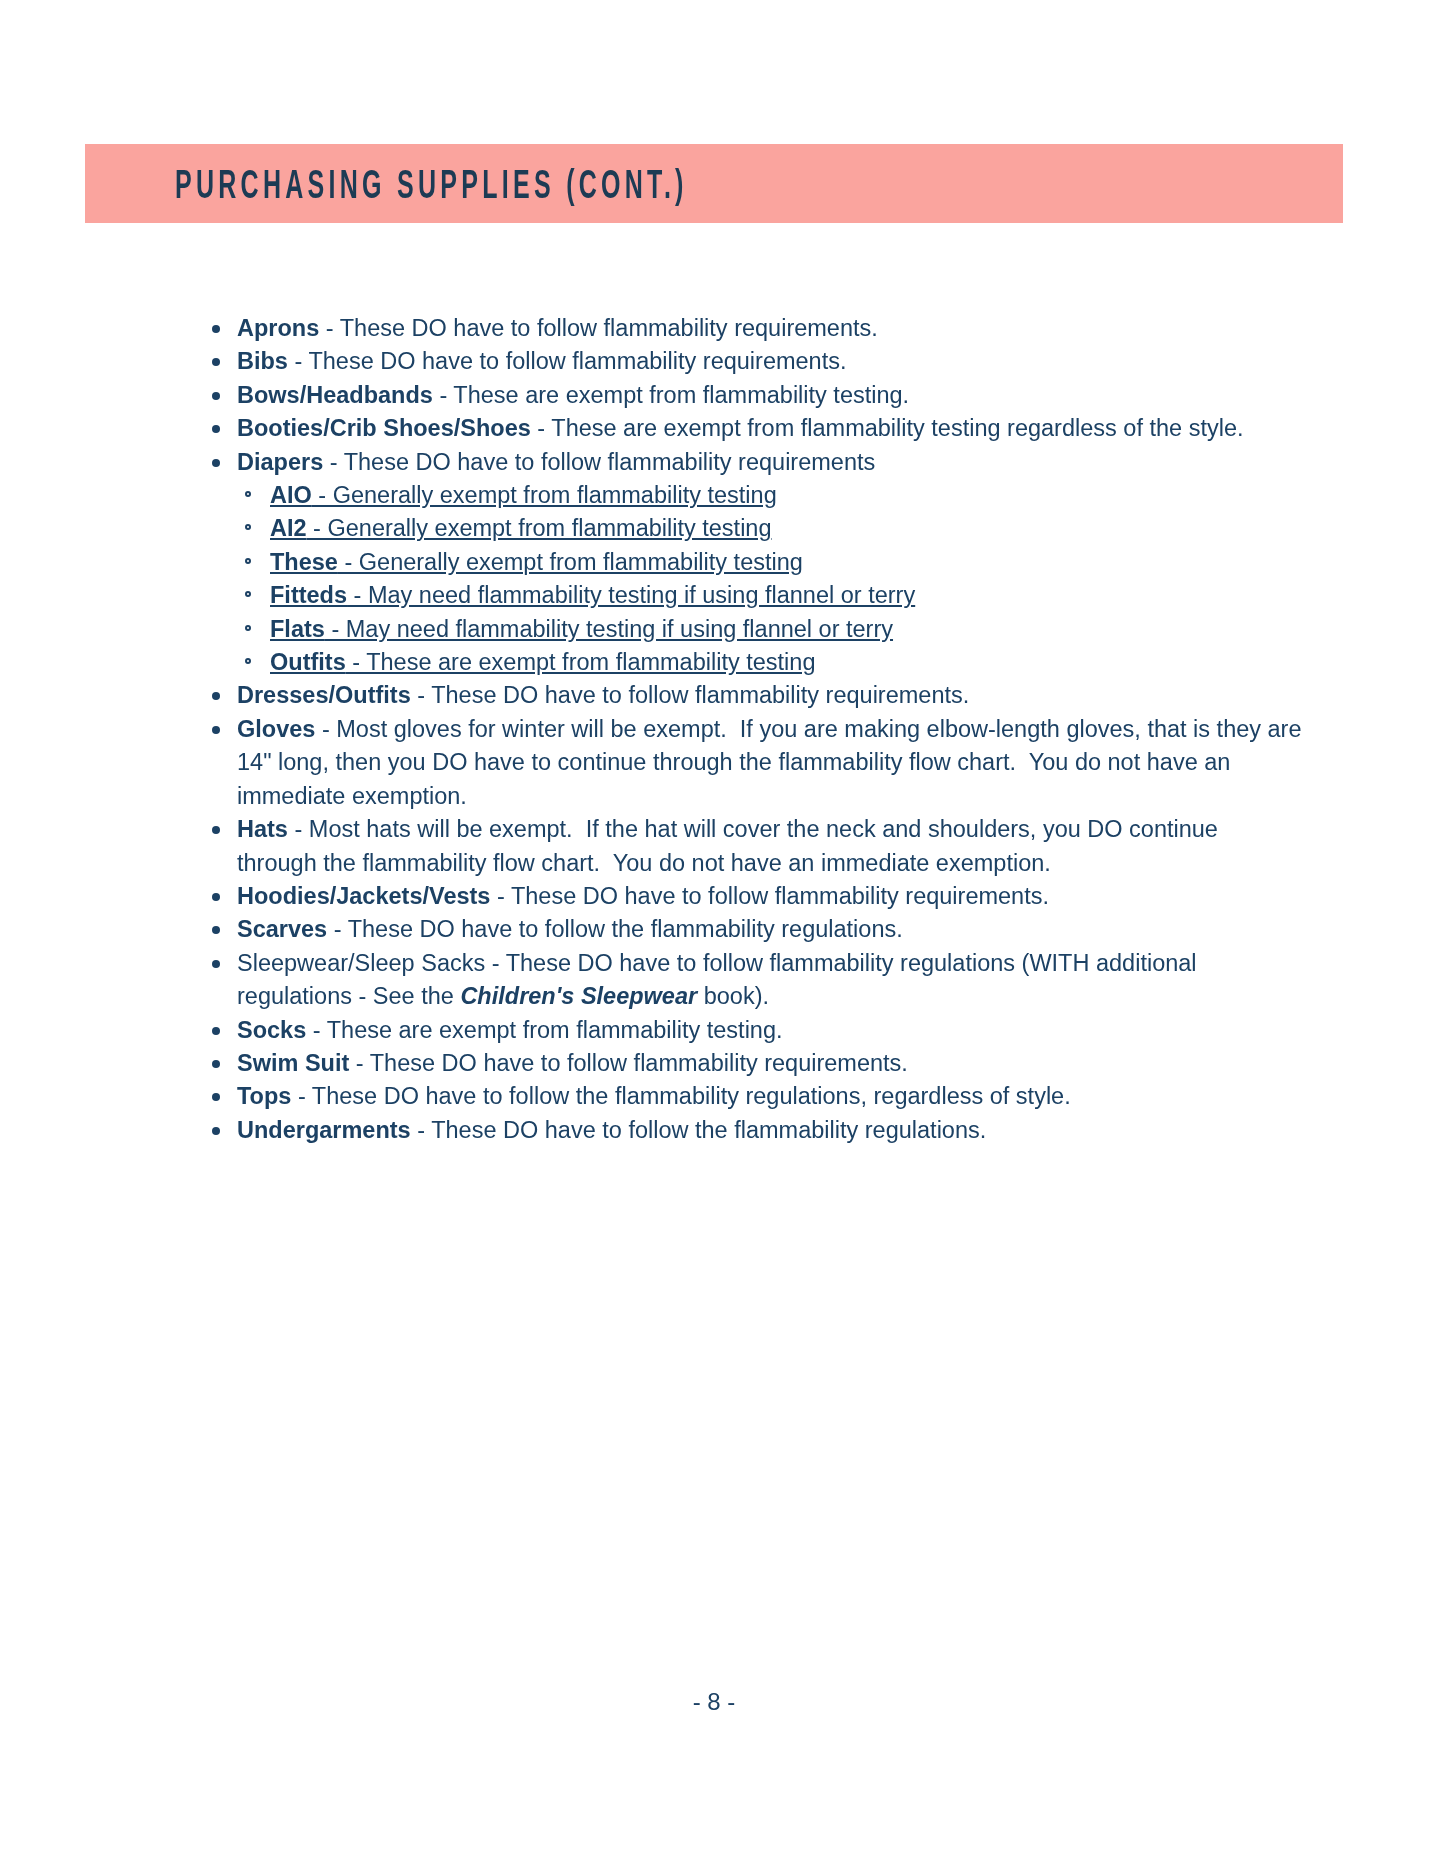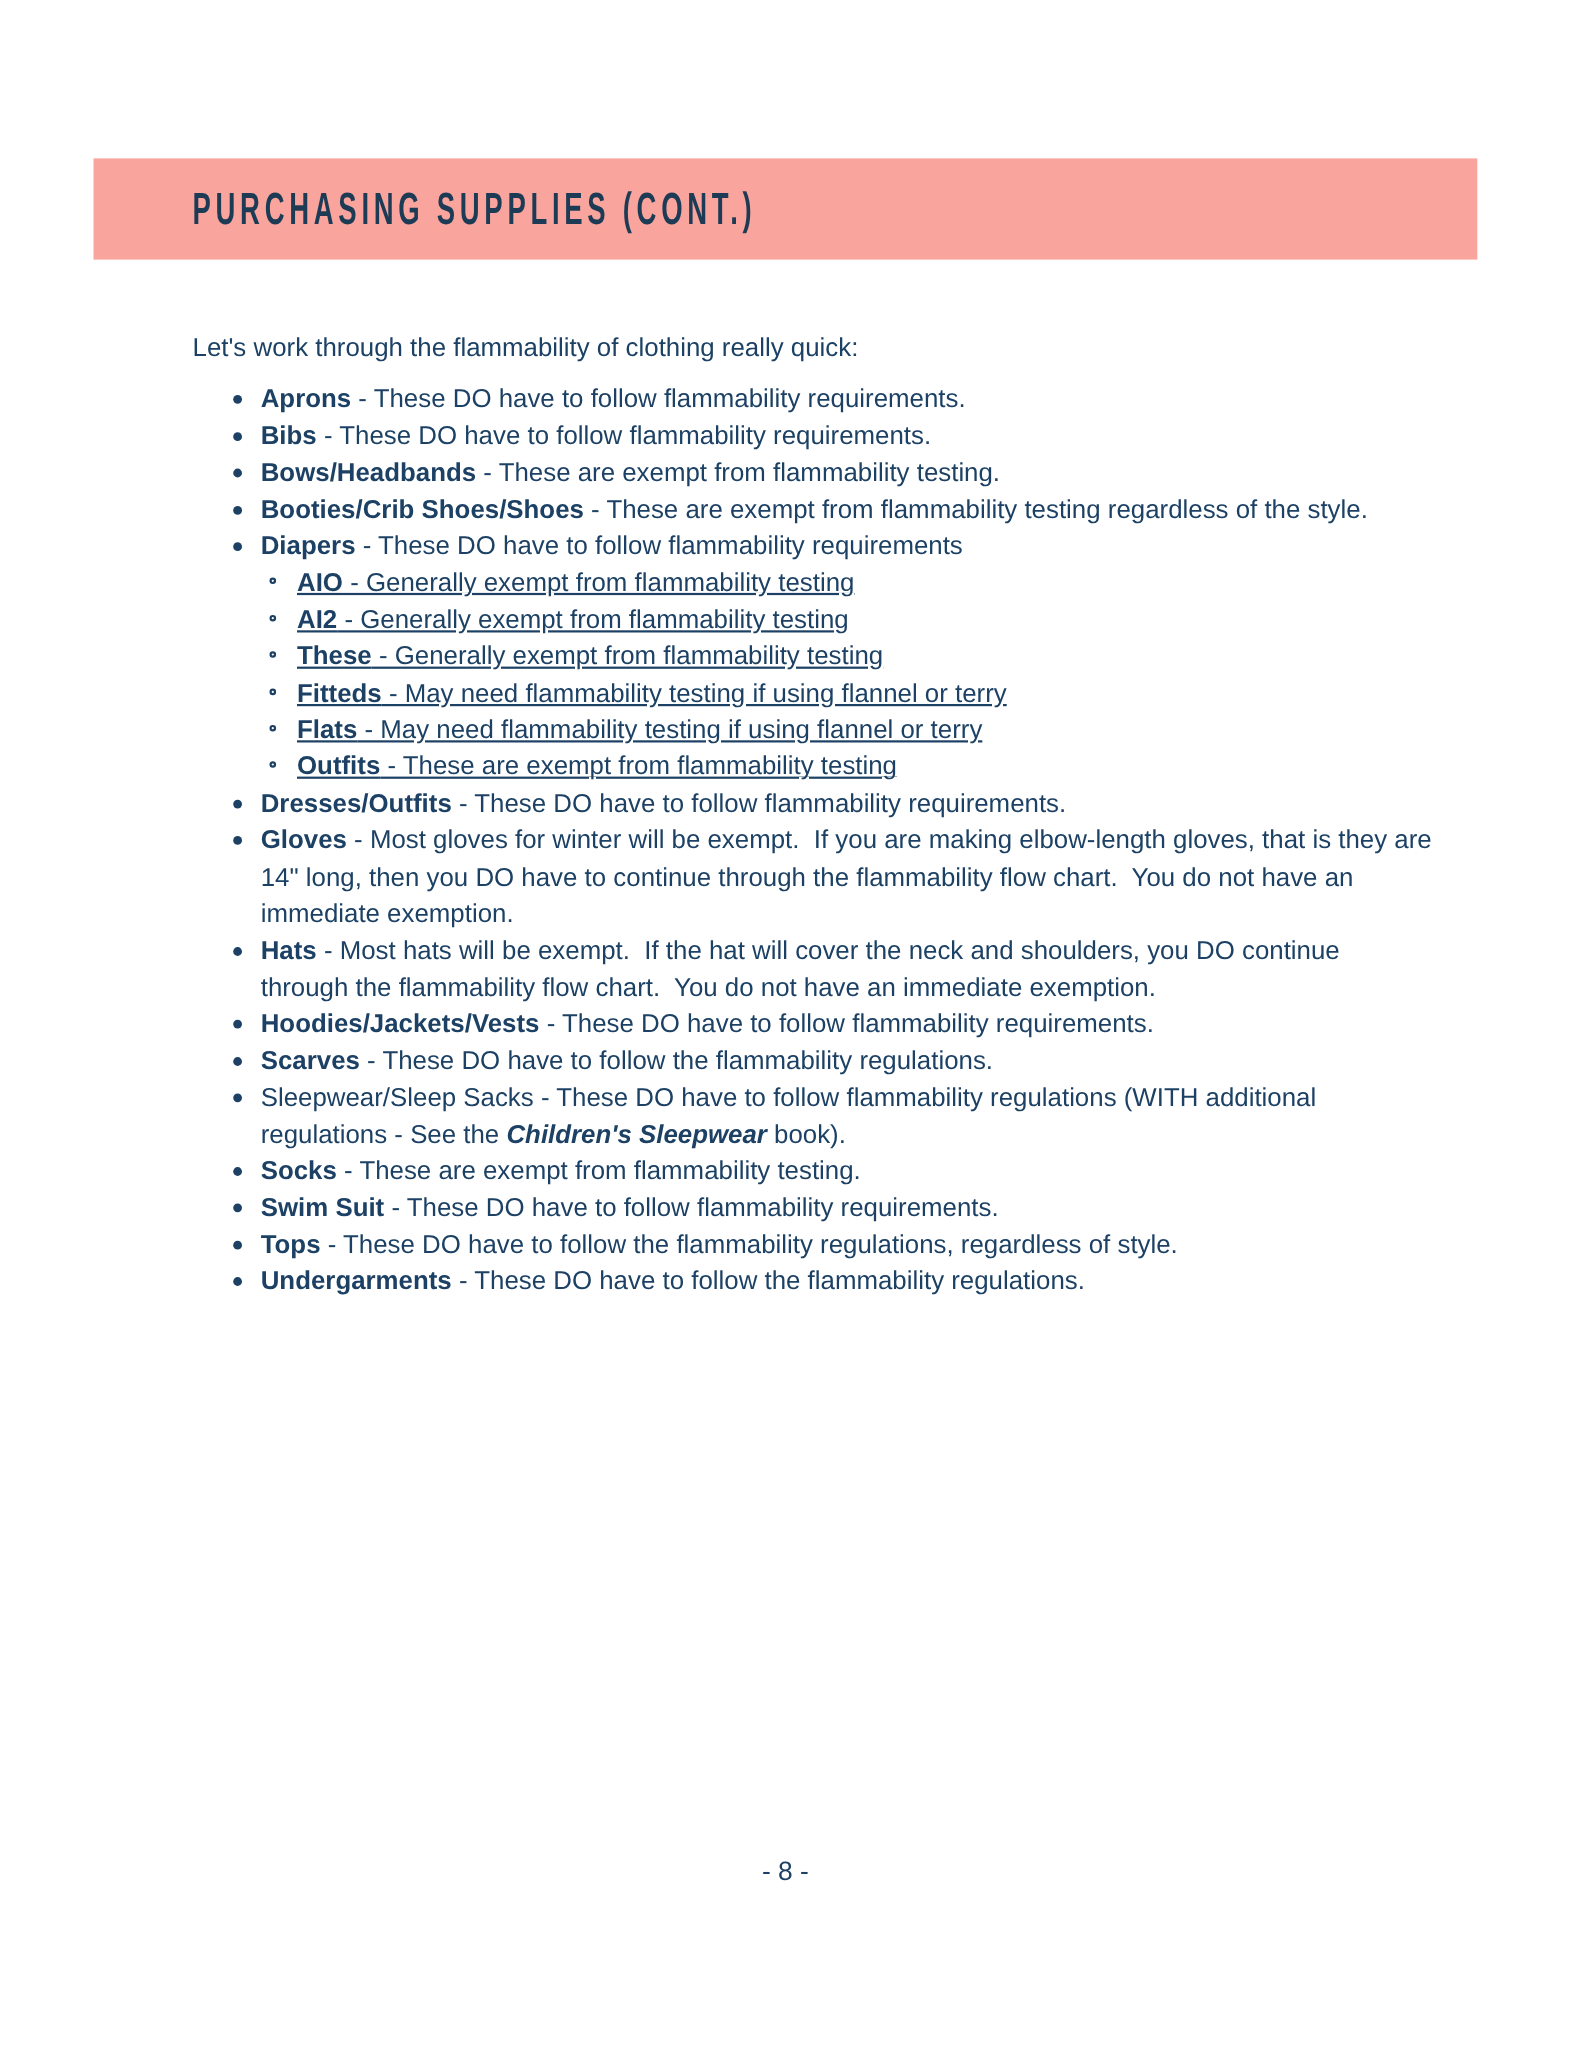--- a/index.html
+++ b/index.html
@@ -10,21 +10,21 @@
   }
   *{box-sizing:border-box;}
   html,body{margin:0;padding:0;}
   body{
     width:1445px;height:1871px;position:relative;overflow:hidden;
     background:var(--bg);
     font-family:"Liberation Sans", sans-serif;
     color:var(--navy);
   }
   .banner{
-    position:absolute;left:85px;top:144px;width:1258px;height:92px;
+    position:absolute;left:85px;top:144px;width:1258px;height:79px;
     background:var(--pink);
   }
   .banner-title{
     position:absolute;left:90px;top:50%;
     transform:translateY(-50%) scaleX(0.61);
     transform-origin:left center;
     font-size:41px;font-weight:700;letter-spacing:7px;white-space:nowrap;
     color:var(--navy-dark);
   }
   .content{
@@ -53,21 +53,20 @@
   }
 </style>
 </head>
 <body>
 
 <div class="banner">
   <div class="banner-title">PURCHASING SUPPLIES (CONT.)</div>
 </div>
 
 <div class="content">
-  <p class="intro">Let's work through the flammability of clothing really quick:</p>
   <ul class="flam-list" id="flam-list">
       <li class="level1"><span class="bullet"></span><span class="seg b">Aprons</span><span class="seg"> - These DO have to follow flammability requirements.</span></li>
       <li class="level1"><span class="bullet"></span><span class="seg b">Bibs</span><span class="seg"> - These DO have to follow flammability requirements.</span></li>
       <li class="level1"><span class="bullet"></span><span class="seg b">Bows/Headbands</span><span class="seg"> - These are exempt from flammability testing.</span></li>
       <li class="level1"><span class="bullet"></span><span class="seg b">Booties/Crib Shoes/Shoes</span><span class="seg"> - These are exempt from flammability testing regardless of the style.</span></li>
       <li class="level1"><span class="bullet"></span><span class="seg b">Diapers</span><span class="seg"> - These DO have to follow flammability requirements</span></li>
       <li class="level2"><span class="bullet"></span><span class="seg b">AIO</span><span class="seg"> - Generally exempt from flammability testing</span></li>
       <li class="level2"><span class="bullet"></span><span class="seg b">AI2</span><span class="seg"> - Generally exempt from flammability testing</span></li>
       <li class="level2"><span class="bullet"></span><span class="seg b">These</span><span class="seg"> - Generally exempt from flammability testing</span></li>
       <li class="level2"><span class="bullet"></span><span class="seg b">Fitteds</span><span class="seg"> - May need flammability testing if using flannel or terry</span></li>

